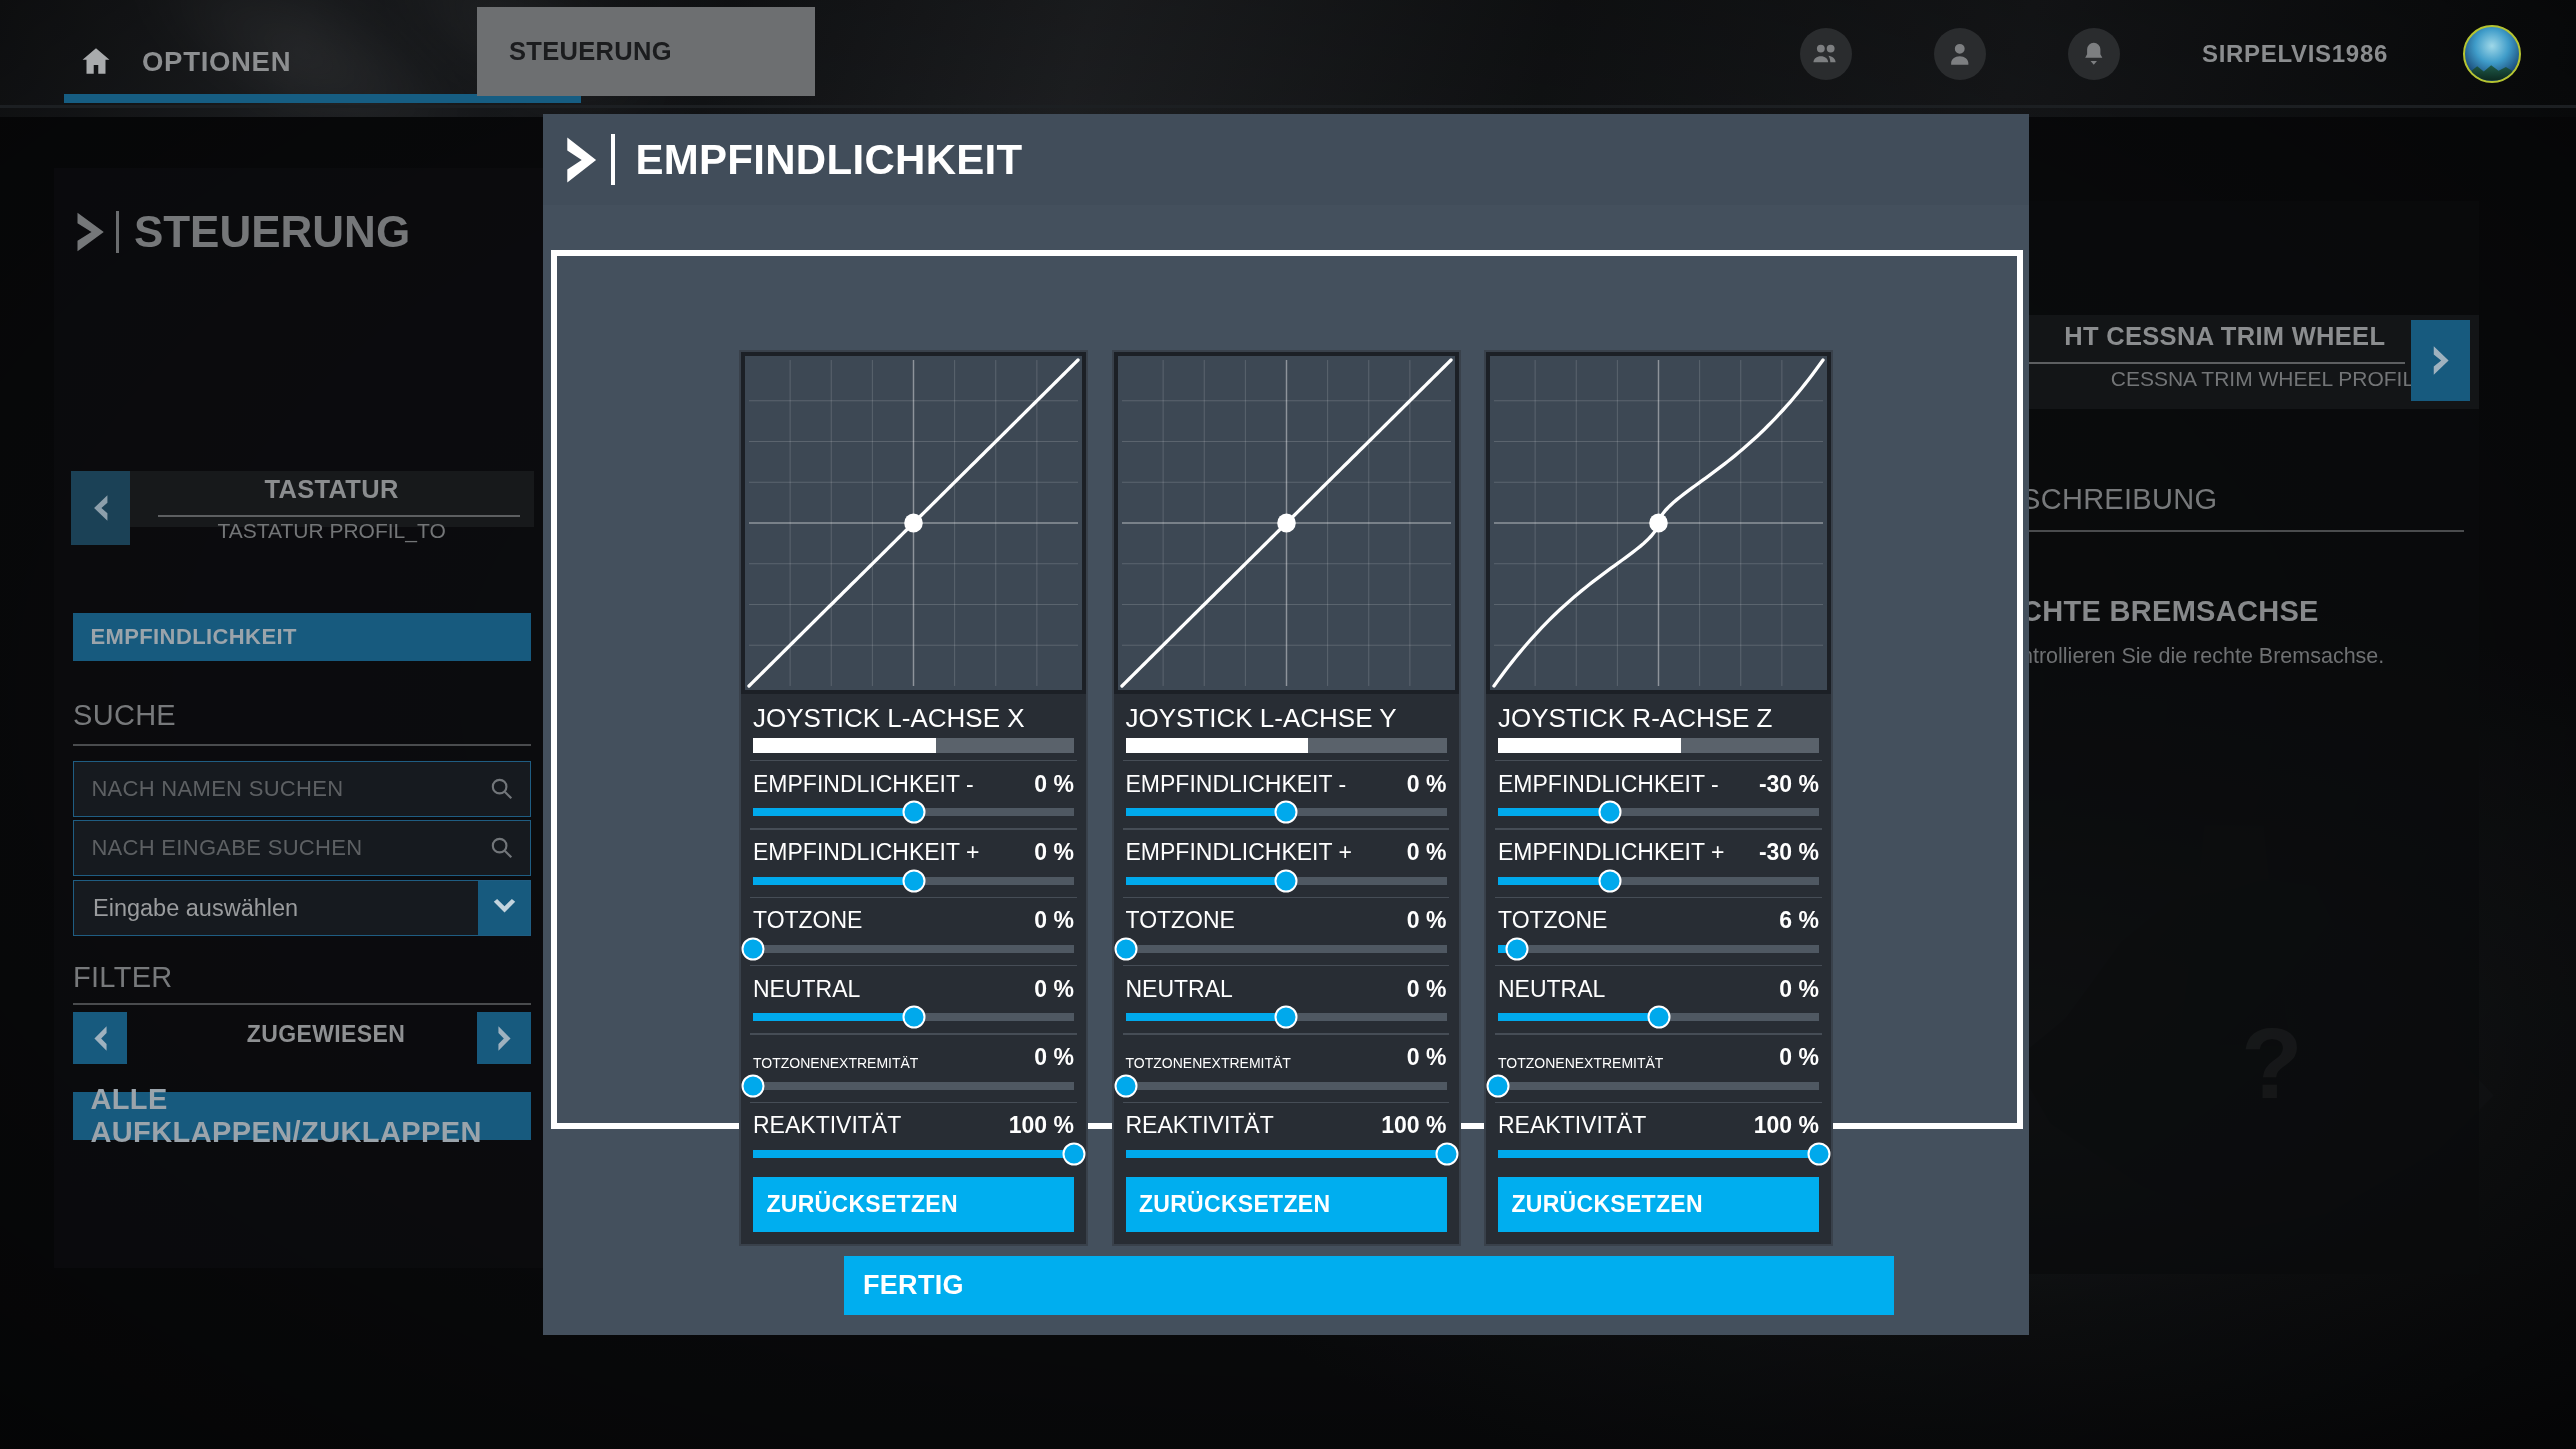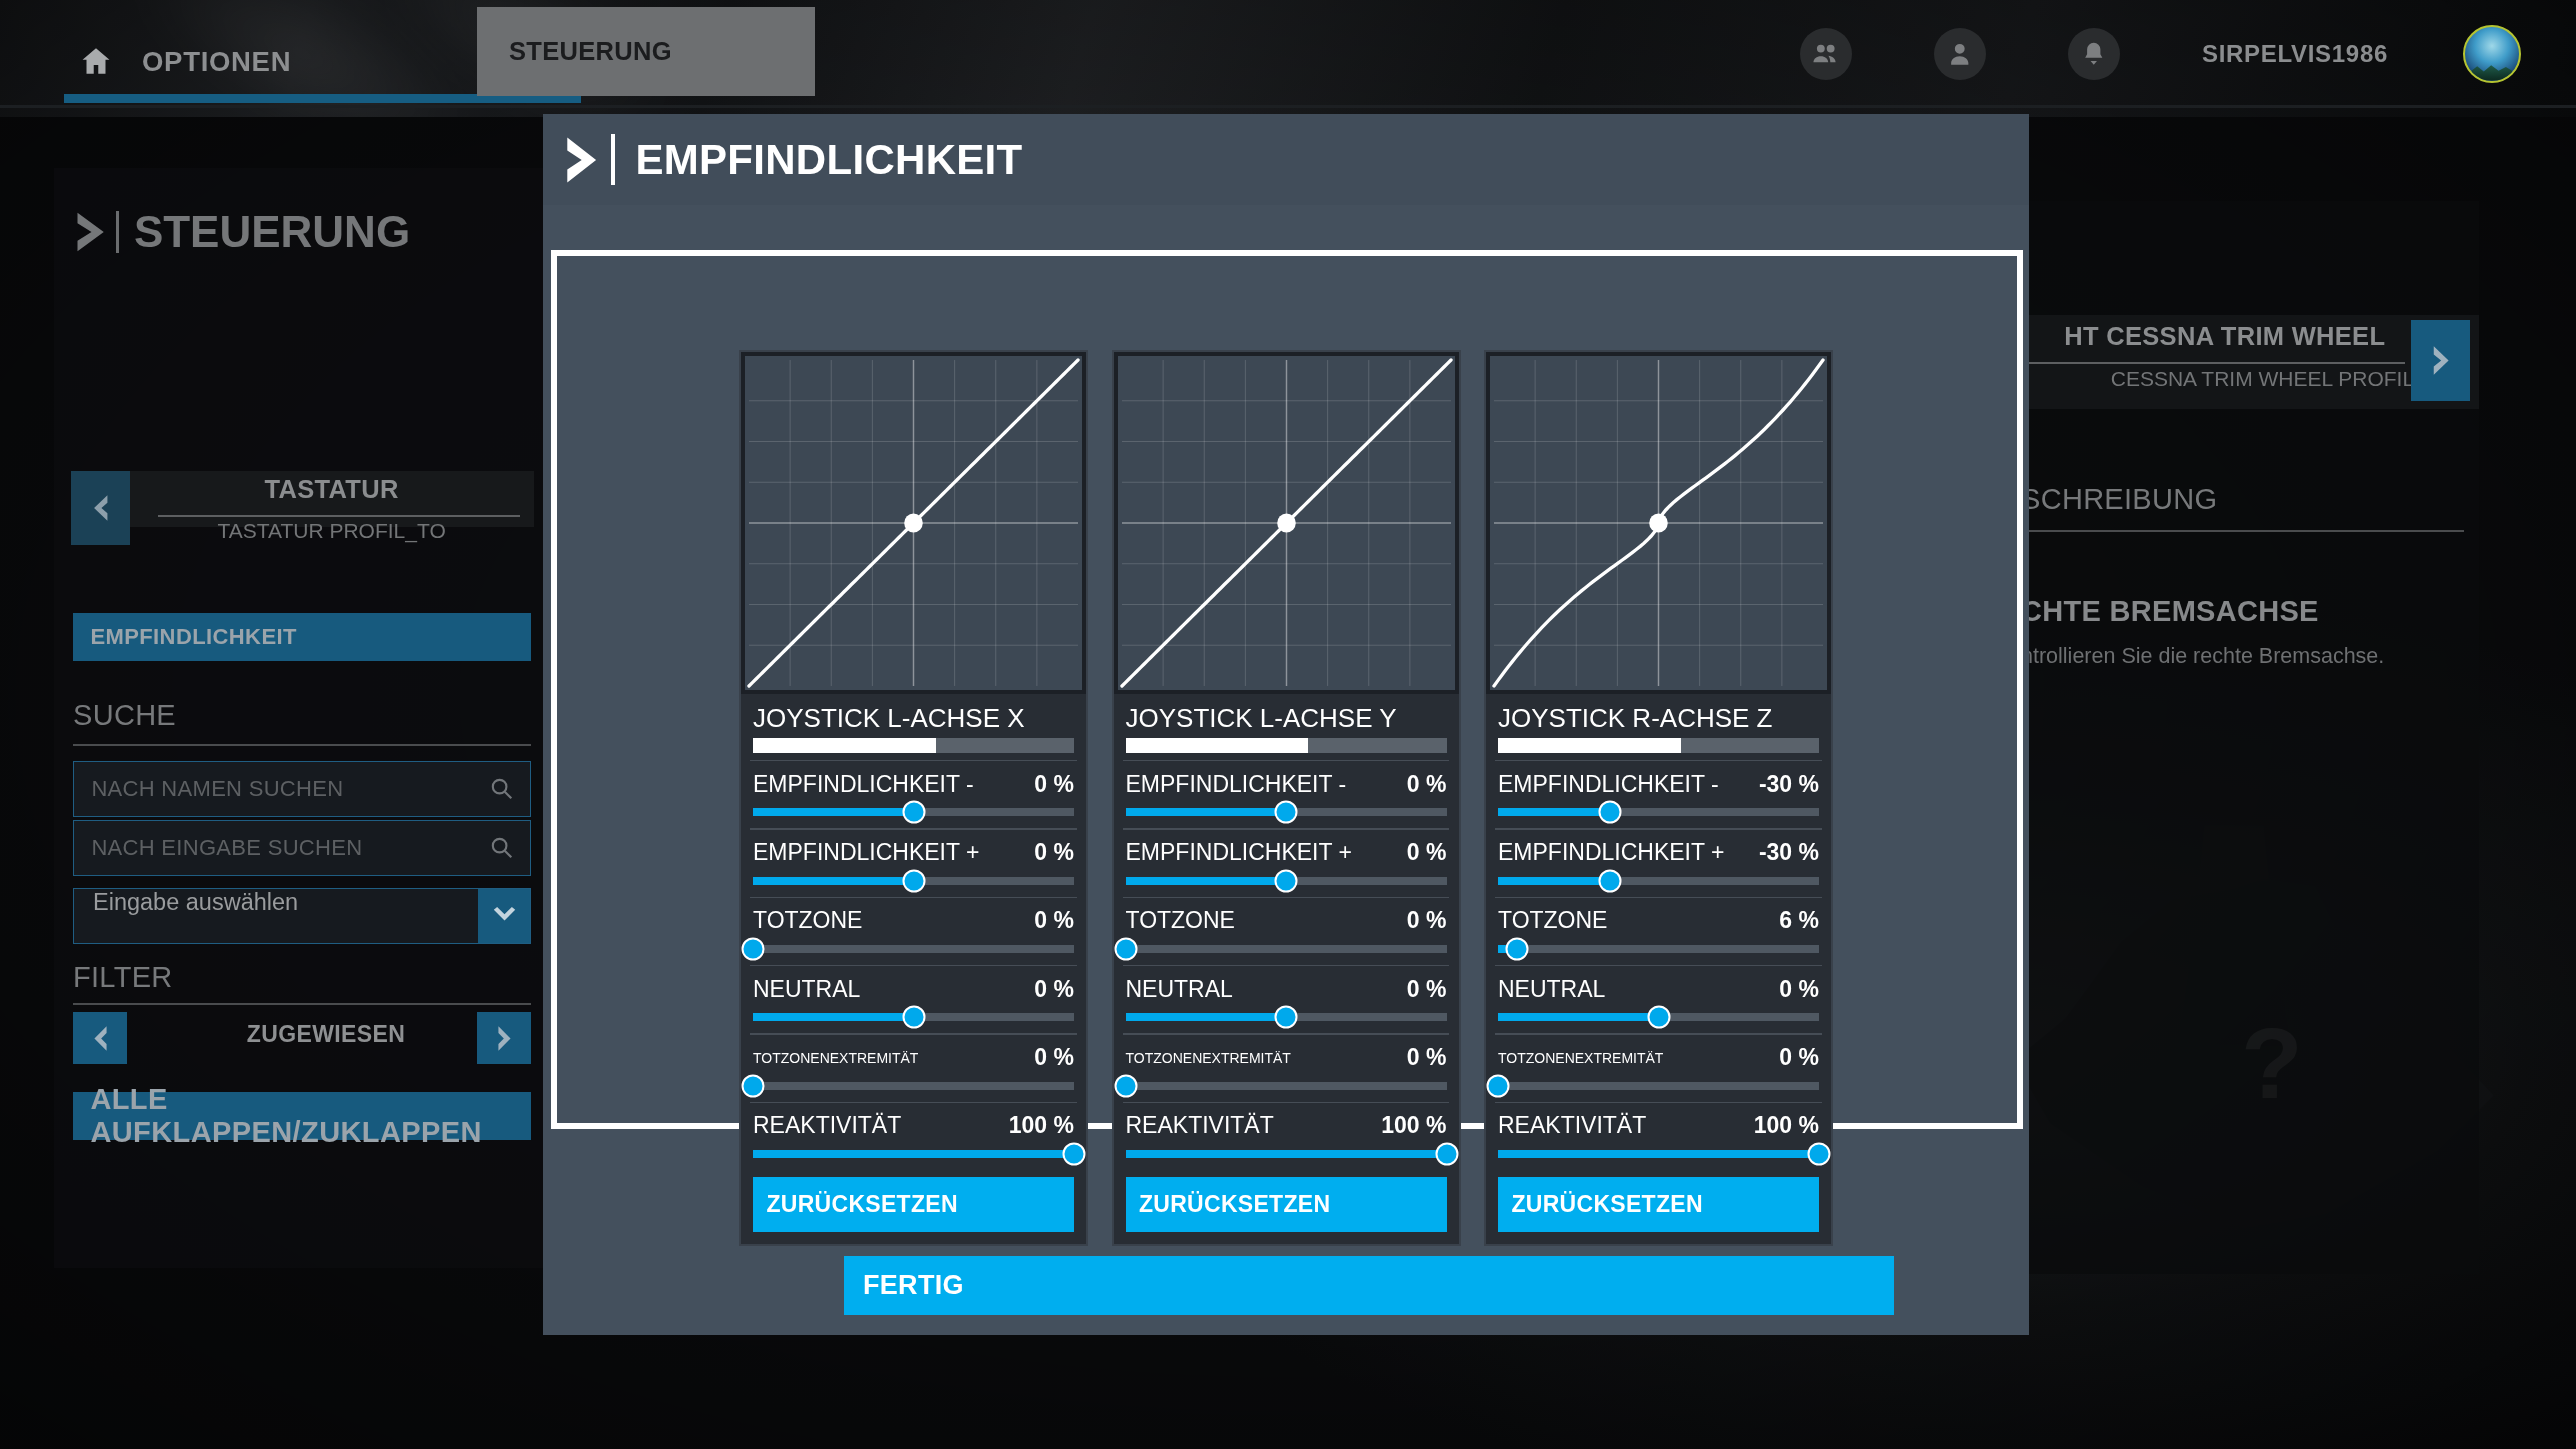--- a/index.html
+++ b/index.html
@@ -84,21 +84,21 @@
   .sb-dev-name{position:absolute;right:14.8px;top:4px;width:376px;text-align:center;font-size:25.5px;font-weight:bold;color:#8b8d8f;letter-spacing:0.3px;}
   .sb-dev-rule{position:absolute;right:14.8px;top:44px;width:362px;height:2px;background:#5d5f61;}
   .sb-dev-sub{position:absolute;right:14.8px;top:48px;width:376px;text-align:center;font-size:21px;color:#737577;}
   .sb-sens{position:absolute;left:19px;top:445px;width:458px;height:48px;background:#175a7e;display:flex;align-items:center;padding-left:17.4px;}
   .sb-sens span{font-size:22px;font-weight:bold;letter-spacing:0.4px;color:#9ba4ab;}
   .sec-h{position:absolute;font-size:29px;color:#77797b;letter-spacing:0.3px;}
   .sec-rule{position:absolute;height:2px;background:#4a4c4e;}
   .inp{position:absolute;height:56px;background:#161a1f;border:1.3px solid #1f5d82;display:flex;align-items:center;}
   .inp .ph{font-size:22px;color:#5d6063;margin-left:17.4px;letter-spacing:0.3px;}
   .inp .mag{position:absolute;right:16px;width:25.5px;height:25.5px;}
-  .sel{position:absolute;height:56px;background:#161a1f;border:1.3px solid #1f5d82;display:flex;align-items:flex-start;margin-top:8px;}
+  .sel{position:absolute;height:56px;background:#161a1f;border:1.3px solid #1f5d82;display:flex;align-items:center;}
   .sel .v{font-size:23.5px;color:#9a9c9e;margin-left:19px;}
   .sel .drop{position:absolute;right:0;top:0;width:52px;height:54px;background:#175a7e;display:flex;align-items:center;justify-content:center;}
   .sel .drop svg{width:27px;height:17.4px;fill:#c3d4de;}
   .filt{position:absolute;left:19px;top:844px;width:458px;height:52px;}
   .filt .fb{position:absolute;top:0;width:54px;height:52px;background:#175a7e;display:flex;align-items:center;justify-content:center;}
   .filt .fb svg{width:19px;height:27px;fill:#9fb2bf;}
   .filt .ftxt{position:absolute;left:0;right:0;top:9.4px;text-align:center;font-size:23px;font-weight:bold;color:#8e9092;letter-spacing:0.4px;padding-left:48px;}
   .sb-expand{position:absolute;left:19px;top:924px;width:458px;height:48px;background:#175a7e;display:flex;align-items:center;padding-left:17.4px;}
   .sb-expand span{font-size:29px;font-weight:bold;letter-spacing:0.4px;color:#9ba4ab;}
 
@@ -125,21 +125,21 @@
   .white-frame{position:absolute;left:8px;top:136px;width:1472px;height:879px;border:6.7px solid #ffffff;background:#44505d;}
   .cards{position:absolute;left:196px;top:236px;width:1100px;display:flex;gap:23.5px;z-index:70;}
   .card{width:349px;background:#282d34;border:2px solid #39414b;padding:0;}
   .graph{width:100%;height:342px;background:#3d4854;border:4px solid #1c2026;position:relative;overflow:hidden;}
   .graph svg{position:absolute;inset:0;width:100%;height:100%;}
   .card-title{font-size:26px;color:#ffffff;letter-spacing:0px;padding:9.4px 12px 4px 12px;white-space:nowrap;}
   .meter{margin:0 12px 6.7px 12px;height:14.8px;background:#5a626b;position:relative;}
   .meter>i{position:absolute;left:0;top:0;height:100%;background:#ffffff;display:block;}
   .divider{height:1.3px;background:#464d56;margin:0 9.4px;}
   .srow{padding:9.4px 12px 12px 12px;}
-  .srow .lbl-line{display:flex;justify-content:space-between;align-items:center;}
+  .srow .lbl-line{display:flex;justify-content:space-between;align-items:flex-end;}
   .srow .lbl{font-size:23px;color:#ffffff;letter-spacing:0px;white-space:nowrap;}
   .srow .val{font-size:23px;font-weight:bold;color:#ffffff;white-space:nowrap;margin-left:8px;}
   .track{position:relative;margin-top:10.7px;height:8px;background:#4f5862;}
   .track>i{position:absolute;left:0;top:0;height:100%;background:#00a9ec;display:block;}
   .knob{position:absolute;top:50%;width:23px;height:23px;border-radius:50%;background:#00a9ec;border:2.7px solid #ffffff;transform:translate(-50%,-50%);}
   .resetbtn{margin:6.7px 12px 12px 12px;height:55px;background:#00aeef;display:flex;align-items:center;padding-left:13.4px;}
   .resetbtn span{font-size:23px;font-weight:bold;color:#ffffff;letter-spacing:0.3px;}
   .modal-foot{position:absolute;left:0;top:1126px;width:1486px;height:95px;background:#44505d;}
   .donebtn{position:absolute;left:301px;top:16px;width:1050px;height:59px;background:#00aeef;display:flex;align-items:center;padding-left:19px;}
   .donebtn span{font-size:27px;font-weight:bold;color:#ffffff;letter-spacing:0.3px;}

